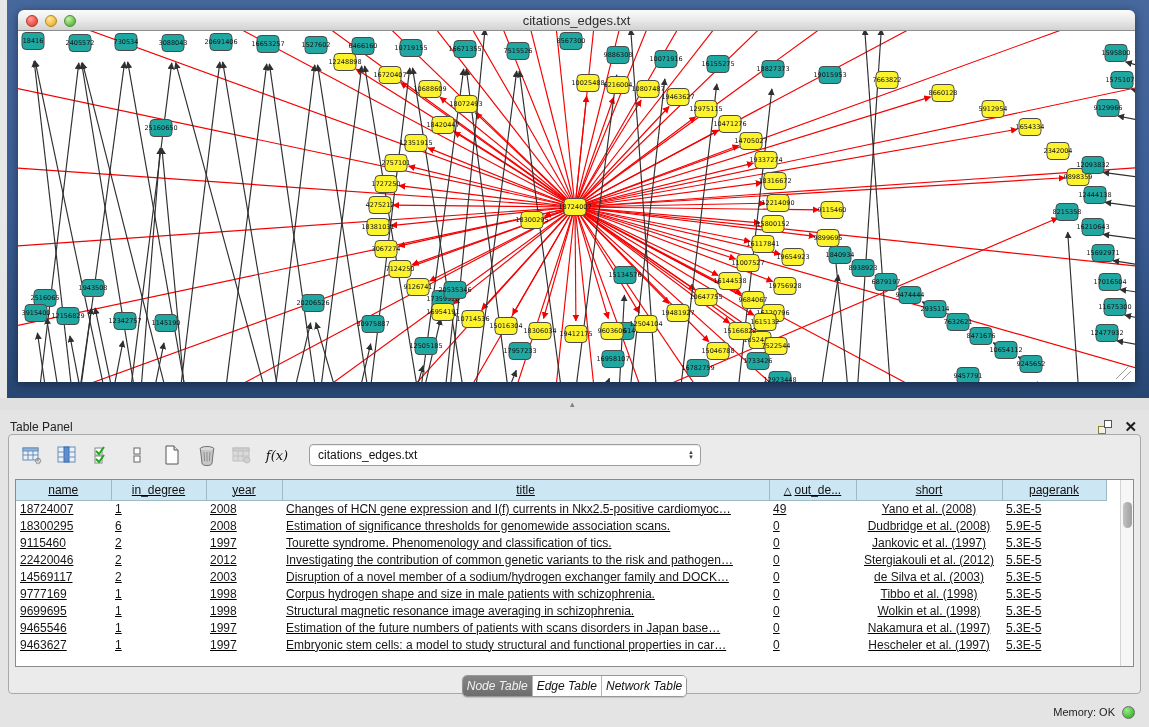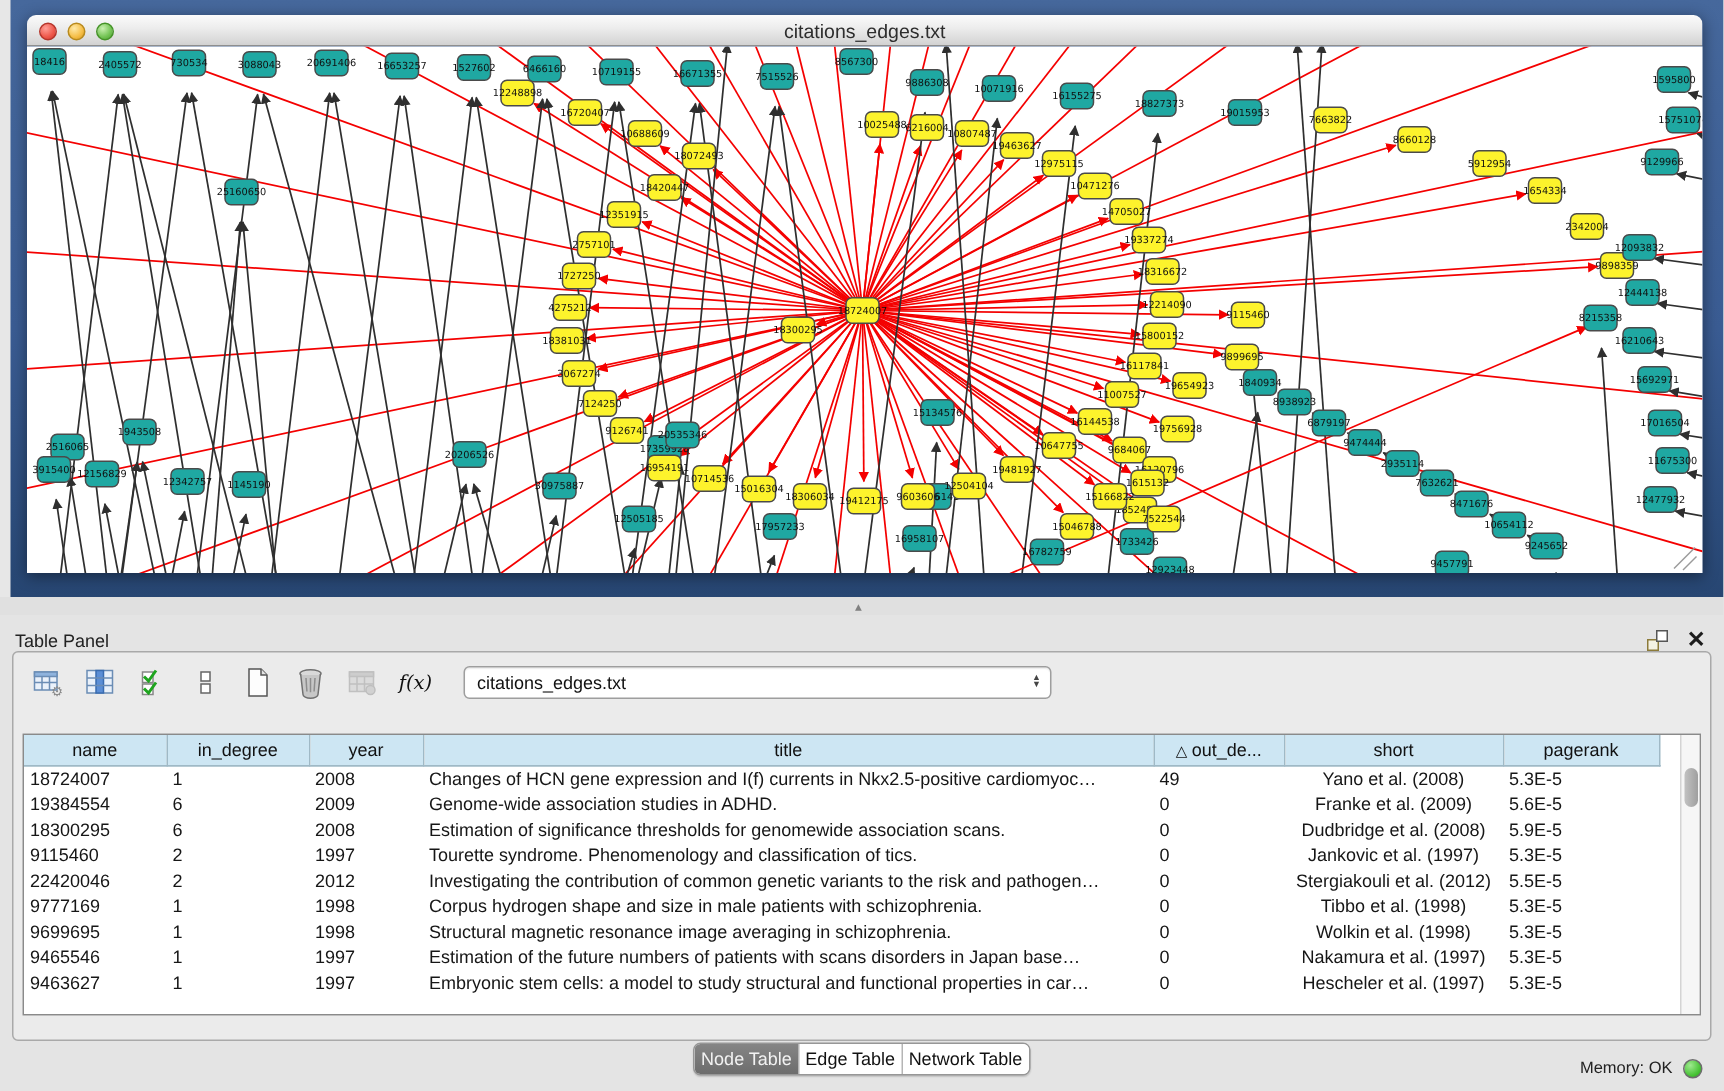--- a/index.html
+++ b/index.html
@@ -42,39 +42,39 @@
     background:#ebebeb; border:1px solid #a9a9a9; border-radius:4px; }
 
   .toolbar { height:40px; display:flex; align-items:center; gap:9px; padding:0 10px; }
   .tool-btn { width:26px; height:26px; display:flex; align-items:center; justify-content:center; border-radius:3px; }
   .fx { font-family:"DejaVu Serif", serif; font-style:italic; font-size:13px; color:#111; }
   .dropdown { margin-left:10px; width:392px; height:22px; background:#fff; border:1px solid #9e9e9e;
     border-radius:4px; display:flex; align-items:center; padding:0 6px 0 8px; box-shadow:inset 0 1px 1px rgba(0,0,0,.08); }
   .dropdown .dd-label { flex:1; font-size:12px; color:#111; }
   .dd-arrows { display:flex; flex-direction:column; line-height:5px; font-size:6px; color:#444; }
 
-  .table-wrap { position:relative; margin:14px 6px; height:188px; background:#fff; border:1px solid #8a8a8a; overflow:hidden; }
+  .table-wrap { position:relative; margin:4px 6px; height:188px; background:#fff; border:1px solid #8a8a8a; overflow:hidden;text-decoration:underline; }
   table.datatable { border-collapse:collapse; table-layout:fixed; width:1104px; font-size:12px; }
   table.datatable th { height:20px; background:#cde6f3; border:1px solid #9fb9c6; border-top:none;
     font-weight:normal; color:#111; text-align:center; overflow:hidden; white-space:nowrap; }
   table.datatable th.filler { background:transparent; border:none; }
   table.datatable th:first-child { border-left:none; }
   table.datatable td { height:17px; padding:0 4px; color:#161616; overflow:hidden; white-space:nowrap;
     text-overflow:ellipsis; }
   table.datatable td.center { text-align:center; }
   .sort-mark { font-size:10px; margin-right:3px; }
   .vscroll { position:absolute; top:0; right:0; width:13px; height:100%; background:#f6f6f6; border-left:1px solid #d4d4d4; }
   .vscroll .thumb { position:absolute; top:22px; left:2px; width:9px; height:26px; border-radius:5px;
     background:linear-gradient(90deg,#c2c2c2,#9f9f9f); }
 
   .tabbar { height:30px; display:flex; align-items:center; justify-content:center; }
   .seg { display:inline-flex; border:1px solid #979797; border-radius:5px; overflow:hidden; background:#fff;
     box-shadow:0 1px 1px rgba(0,0,0,.15); }
   .seg button { font-family:"Liberation Sans", sans-serif; font-size:12px; height:20px; padding:0 4px;
-    border:none; background:#fff; color:#111; border-left:1px solid #b5b5b5; cursor:default; }
+    border:none; background:#fff; color:#111; border-left:1px solid #b5b5b5; cursor:default;font-style:italic; }
   .seg button:first-child { border-left:none; }
   .seg button.active { background:linear-gradient(180deg,#858585,#6d6d6d); color:#f2f2f2; }
 
   .statusbar { position:absolute; bottom:0; left:0; width:1149px; height:30px;
     display:flex; align-items:center; justify-content:flex-end; padding-right:14px; gap:7px; }
   .statusbar .mem { font-size:11px; color:#222; }
   .mem-dot { width:13px; height:13px; border-radius:50%;
     background:radial-gradient(circle at 35% 30%, #9fe98f, #46c234 65%, #2f9e22); border:1px solid #6d6d6d; }
 </style>
 </head>
@@ -598,30 +598,20 @@
             <td>18724007</td>
             <td>1</td>
             <td>2008</td>
             <td>Changes of HCN gene expression and I(f) currents in Nkx2.5-positive cardiomyoc…</td>
             <td>49</td>
             <td class="center">Yano et al. (2008)</td>
             <td>5.3E-5</td>
             <td></td>
           </tr>
           <tr>
-            <td>19384554</td>
-            <td>6</td>
-            <td>2009</td>
-            <td>Genome-wide association studies in ADHD.</td>
-            <td>0</td>
-            <td class="center">Franke et al. (2009)</td>
-            <td>5.6E-5</td>
-            <td></td>
-          </tr>
-          <tr>
             <td>18300295</td>
             <td>6</td>
             <td>2008</td>
             <td>Estimation of significance thresholds for genomewide association scans.</td>
             <td>0</td>
             <td class="center">Dudbridge et al. (2008)</td>
             <td>5.9E-5</td>
             <td></td>
           </tr>
           <tr>
@@ -635,20 +625,30 @@
             <td></td>
           </tr>
           <tr>
             <td>22420046</td>
             <td>2</td>
             <td>2012</td>
             <td>Investigating the contribution of common genetic variants to the risk and pathogen…</td>
             <td>0</td>
             <td class="center">Stergiakouli et al. (2012)</td>
             <td>5.5E-5</td>
+            <td></td>
+          </tr>
+          <tr>
+            <td>14569117</td>
+            <td>2</td>
+            <td>2003</td>
+            <td>Disruption of a novel member of a sodium/hydrogen exchanger family and DOCK…</td>
+            <td>0</td>
+            <td class="center">de Silva et al. (2003)</td>
+            <td>5.3E-5</td>
             <td></td>
           </tr>
           <tr>
             <td>9777169</td>
             <td>1</td>
             <td>1998</td>
             <td>Corpus hydrogen shape and size in male patients with schizophrenia.</td>
             <td>0</td>
             <td class="center">Tibbo et al. (1998)</td>
             <td>5.3E-5</td>

